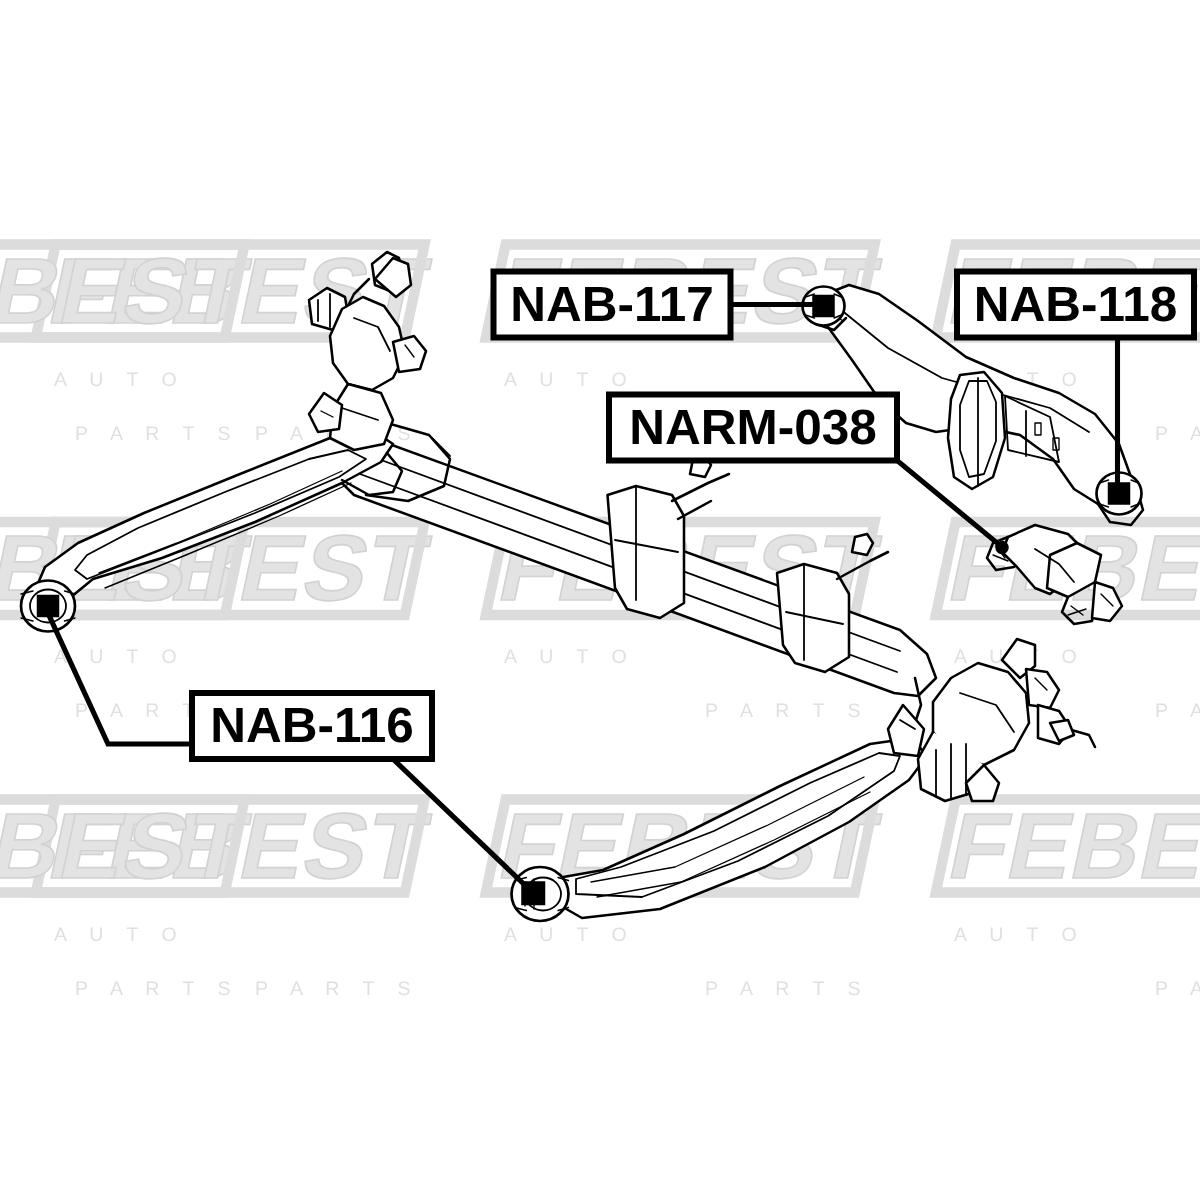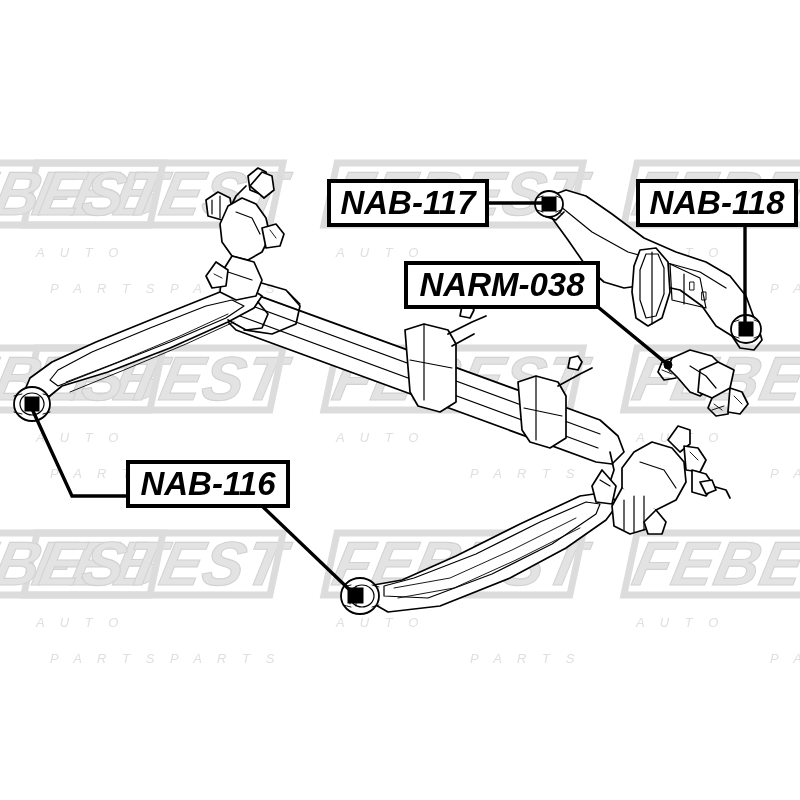--- a/index.html
+++ b/index.html
@@ -19,21 +19,20 @@
     overflow: hidden;
   }
   #watermark-layer,
   #drawing-layer,
   #callout-layer {
     position: absolute;
     left: 0;
     top: 0;
     width: 800px;
     height: 800px;
-    font-style: italic;
   }
   #watermark-layer { z-index: 1; }
   #drawing-layer   { z-index: 2; }
   #callout-layer   { z-index: 3; }
 
   svg { display: block; }
 
   .wm-text {
     font-family: "Liberation Sans", sans-serif;
     font-weight: bold;

